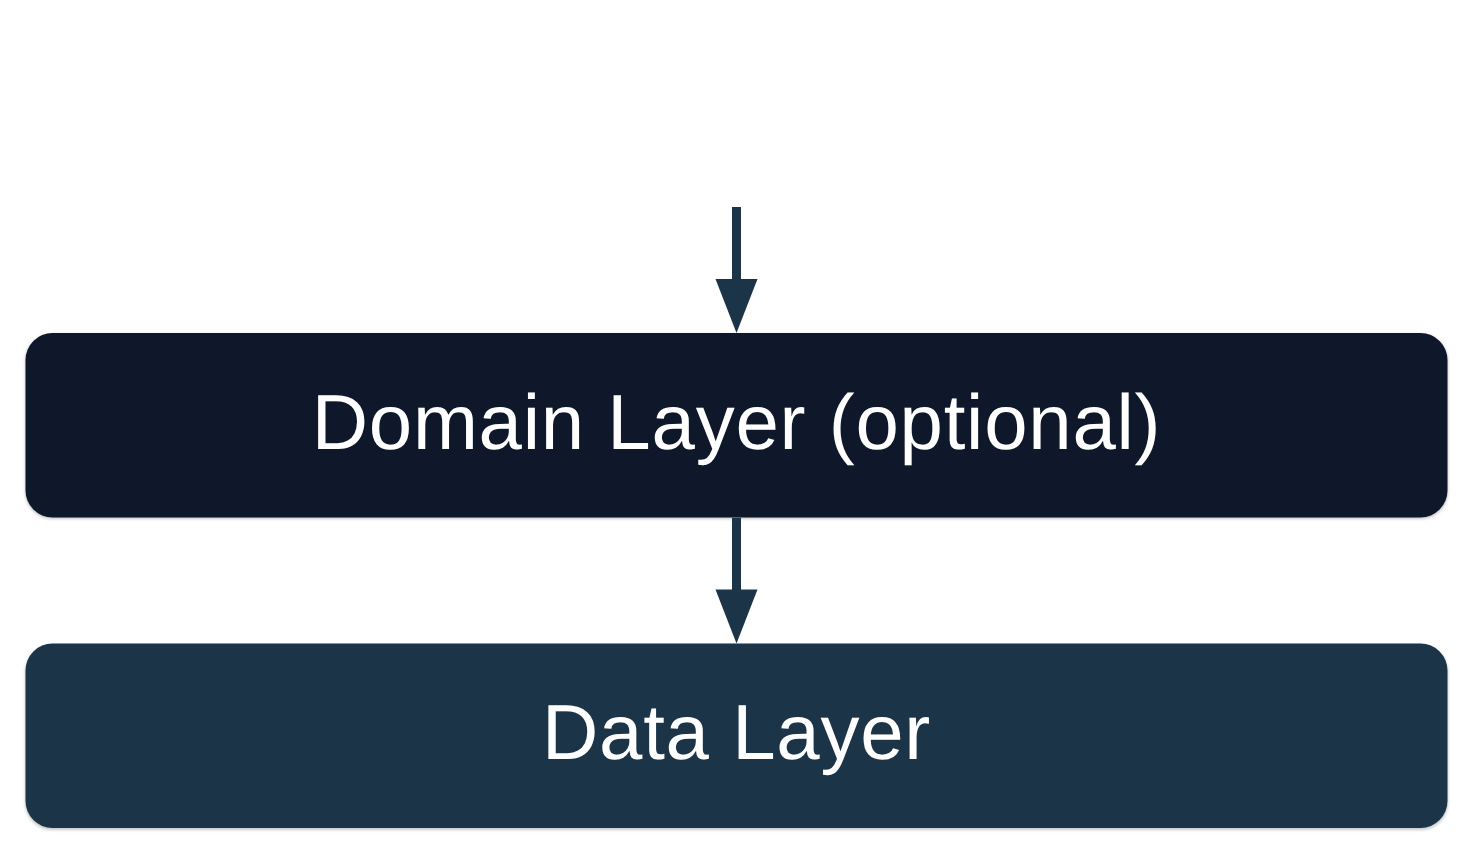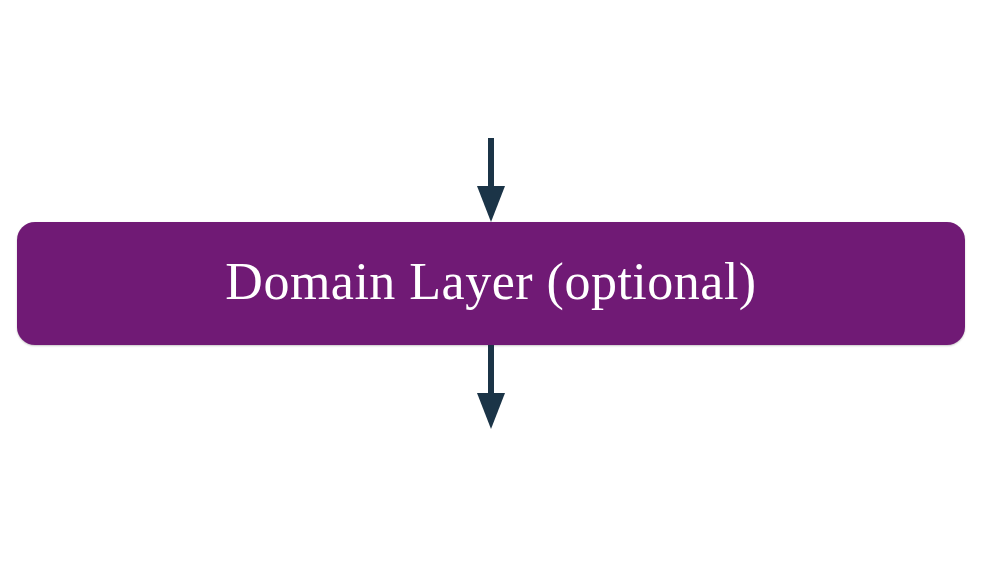--- a/index.html
+++ b/index.html
@@ -55,23 +55,26 @@
 <body>
 
 <div class="diagram">
 
 
   <svg class="arrow arrow-1" viewBox="0 0 32 84">
     <line x1="16" y1="0" x2="16" y2="52" stroke-width="6" style="stroke: rgb(27, 52, 71);"></line>
     <polygon points="2,48 30,48 16,84" style="fill: rgb(27, 52, 71);"></polygon>
   </svg>
 
-  <div class="layer-box box-domain" style="background-color: #701a75; font-family: Liberation Serif, serif;">
+  <div class="layer-box box-domain" style="background-color: #0f172a;">
     <span class="layer-label">Domain Layer (optional)</span>
   </div>
 
   <svg class="arrow arrow-2" viewBox="0 0 32 84">
     <line x1="16" y1="0" x2="16" y2="52" stroke-width="6" style="stroke: rgb(27, 52, 71);"></line>
     <polygon points="2,48 30,48 16,84" style="fill: rgb(27, 52, 71);"></polygon>
   </svg>
 
+  <div class="layer-box box-data" style="background-color: rgb(27, 52, 71);">
+    <span class="layer-label">Data Layer</span>
+  </div>
 
 </div>
 
 </body></html>

